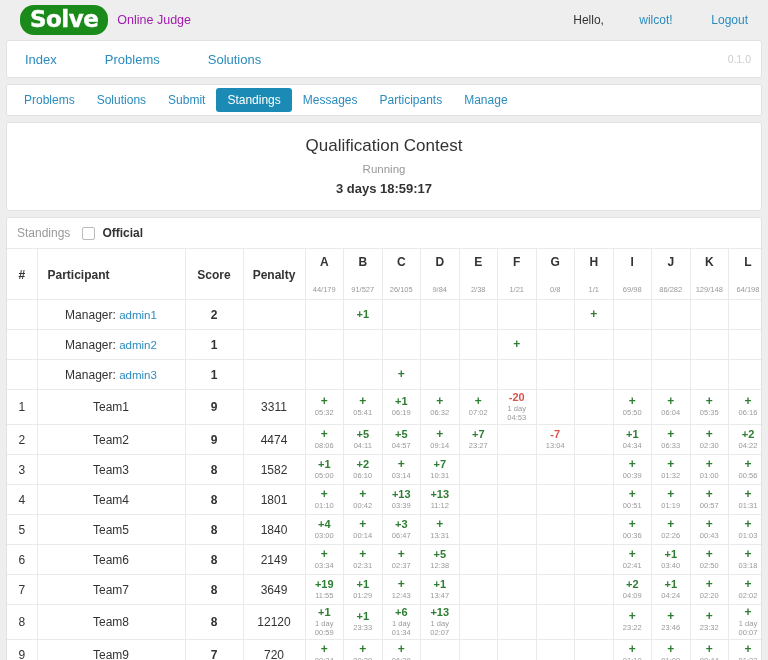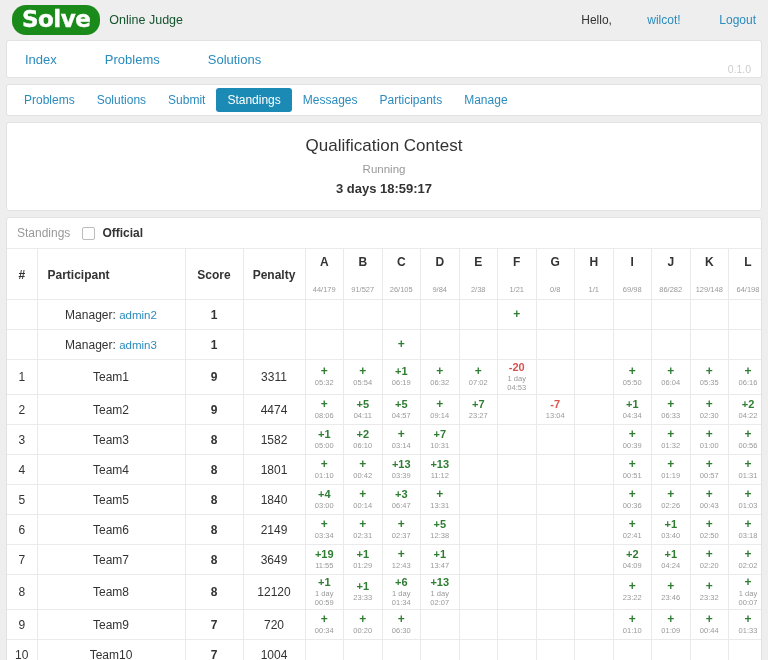--- a/index.html
+++ b/index.html
@@ -12,37 +12,37 @@
     color: #333;
     overflow: hidden;
   }
 
   
   .topbar {
     height: 40px;
     background: #eeeeee;
     display: flex;
     align-items: center;
-    padding: 0 12px;
+    padding: 0 20px;
   }
   .logo {
     display: inline-block;
     background: #1a8a1a;
     color: #ffffff;
     font-family: "DejaVu Sans", sans-serif;
     font-weight: bold;
     font-size: 23px;
     line-height: 26px;
     padding: 1px 10px 3px 10px;
     border-radius: 14px;
     letter-spacing: -0.5px;
     -webkit-text-stroke: 0.4px #ffffff;
   }
   .tagline {
-    color: #14532d;
+    color: #a21caf;
     font-size: 12.5px;
     margin-left: 9px;
   }
   .topbar-right {
     margin-left: auto;
     font-size: 12px;
     color: #333;
     white-space: nowrap;
   }
   .topbar-right a { color: #2a8bbd; text-decoration: none; margin-left: 32px; }
@@ -66,21 +66,21 @@
   }
   .mainnav a {
     color: #2a8bbd;
     text-decoration: none;
     font-size: 13px;
     padding: 6px 12px;
   }
   .version {
     position: absolute;
     right: 10px;
-    bottom: 2px;
+    bottom: 12px;
     color: #cccccc;
     font-size: 10.5px;
   }
 
   
   .contestnav {
     height: 32px;
     display: flex;
     align-items: center;
     padding: 0 6px;
@@ -266,20 +266,42 @@
           </th>
           <th class="c-prob">
             <span class="prob-letter">L</span>
             <span class="prob-stat">64/198</span>
           </th>
         </tr>
     </thead>
     <tbody id="st-body">
         <tr>
           <td class="rank"></td>
+          <td class="mgr"><span>Manager:</span> <a href="#">admin1</a></td>
+          <td class="score">2</td>
+          <td class="pen"></td>
+          <td></td>
+          <td>
+            <span class="cell-ac">+1</span>
+          </td>
+          <td></td>
+          <td></td>
+          <td></td>
+          <td></td>
+          <td></td>
+          <td>
+            <span class="cell-ac plain">+</span>
+          </td>
+          <td></td>
+          <td></td>
+          <td></td>
+          <td></td>
+        </tr>
+        <tr>
+          <td class="rank"></td>
           <td class="mgr"><span>Manager:</span> <a href="#">admin2</a></td>
           <td class="score">1</td>
           <td class="pen"></td>
           <td></td>
           <td></td>
           <td></td>
           <td></td>
           <td></td>
           <td>
             <span class="cell-ac plain">+</span>
@@ -315,21 +337,21 @@
           <td class="rank">1</td>
           <td class="part">Team1</td>
           <td class="score">9</td>
           <td class="pen">3311</td>
           <td>
             <span class="cell-ac plain">+</span>
             <span class="cell-time">05:32</span>
           </td>
           <td>
             <span class="cell-ac plain">+</span>
-            <span class="cell-time">05:54</span>
+            <span class="cell-time">05:41</span>
           </td>
           <td>
             <span class="cell-ac">+1</span>
             <span class="cell-time">06:19</span>
           </td>
           <td>
             <span class="cell-ac plain">+</span>
             <span class="cell-time">06:32</span>
           </td>
           <td>

